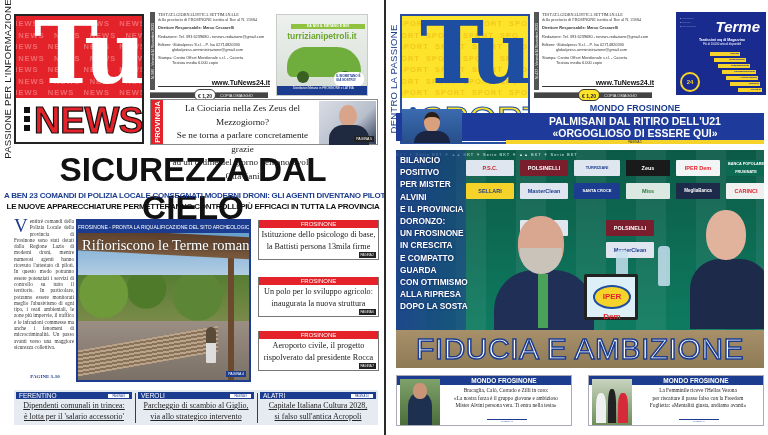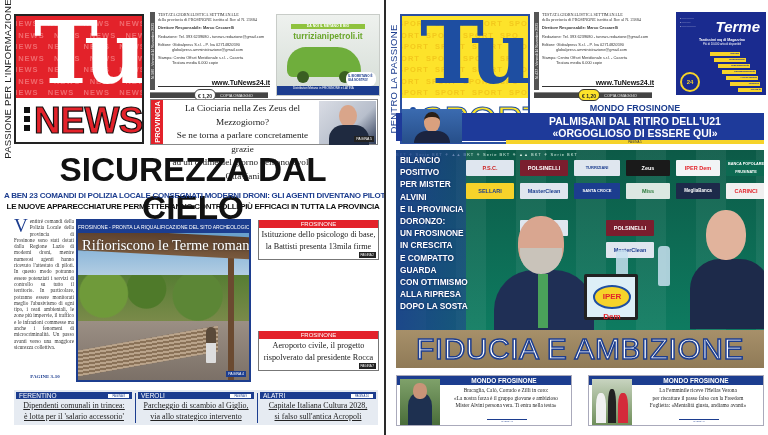--- a/index.html
+++ b/index.html
@@ -50,21 +50,21 @@
   .col-url { position: absolute; left: 8px; top: 67px; width: 112px; border-bottom: 0.5px solid #333; text-align: right; font-size: 7px; font-weight: bold; color: #111; }
   .price-bar { position: absolute; left: 150px; top: 92px; width: 118px; height: 6px; background: #444; border-top: 1px solid #888; }
   .price-bar .price { position: absolute; left: 44px; top: -4px; height: 12px; width: 22px; border-radius: 6px; font-size: 5px; font-weight: bold; line-height: 12px; text-align: center; }
   .left .price { background: #fff; border: 1px solid #444; color: #222; }
   .right .price { background: #fde32a; border: 1px solid #333; color: #222; }
   .price-bar .copy { position: absolute; left: 70px; top: 0; font-size: 4px; color: #eee; line-height: 6px; }
   .right .colophon { left: 148px; }
   .right .price-bar { left: 148px; }
 
   
-  .ad-car { position: absolute; left: 276px; top: 14px; width: 104px; height: 82px; background: linear-gradient(#eef1ee, #d5ddd6); border: 1px solid #c8ccc8; overflow: hidden; }
+  .ad-car { position: absolute; left: 276px; top: 14px; width: 92px; height: 82px; background: linear-gradient(#eef1ee, #d5ddd6); border: 1px solid #c8ccc8; overflow: hidden; }
   .ad-car .banner { position: absolute; left: 14px; top: 9px; width: 74px; height: 5px; background: #8fc23e; font-size: 3.5px; color: #fff; font-weight: bold; text-align: center; line-height: 5px; }
   .ad-car .site { position: absolute; left: 0; top: 16px; width: 100%; text-align: center; font-size: 8.5px; font-weight: bold; color: #6aa62c; }
   .ad-car .car { position: absolute; left: 10px; top: 32px; width: 74px; height: 30px; background: #6fae3c; border-radius: 24px 30px 8px 8px; }
   .ad-car .wheel1, .ad-car .wheel2 { position: absolute; top: 56px; width: 12px; height: 12px; border-radius: 50%; background: #3a5f22; }
   .ad-car .wheel1 { left: 20px; } .ad-car .wheel2 { left: 62px; }
   .ad-car .bubble { position: absolute; right: 3px; top: 57px; width: 30px; height: 14px; background: #fff; border-radius: 6px; font-size: 3px; color: #1c3d8f; padding: 2px; font-weight: bold; }
   .ad-car .foot { position: absolute; left: 0; bottom: 0; width: 100%; height: 9px; background: #1c3d8f; font-size: 3px; color: #fff; padding: 1px 0 0 16px; line-height: 3.5px; }
 
   
   .prov { position: absolute; left: 150px; top: 99px; width: 228px; height: 46px; border: 1px solid #888; background: #fff; }
@@ -258,23 +258,31 @@
     <div class="terme-person"></div>
     <div class="terme-head" style="z-index:4">FROSINONE - PRONTA LA RIQUALIFICAZIONE DEL SITO ARCHEOLOGICO</div>
     <div class="terme-title">Rifioriscono le Terme romane</div>
     <div class="pagina-tag">PAGINA 4</div>
   </div>
 
   <div class="fbox" style="top:220px;">
     <div class="fhead">FROSINONE</div>
     <div class="ftext">
       <div>Istituzione dello psicologo di base,</div>
-      <div>la Battisti presenta 13mila firme</div>
+      <div>la Battisti persona 13mila firme</div>
     </div>
     <div class="pagina-tag">PAGINA 2</div>
+  </div>
+  <div class="fbox" style="top:277px;">
+    <div class="fhead">FROSINONE</div>
+    <div class="ftext">
+      <div>Un polo per lo sviluppo agricolo:</div>
+      <div>inaugurata la nuova struttura</div>
+    </div>
+    <div class="pagina-tag">PAGINA 6</div>
   </div>
   <div class="fbox" style="top:331px;">
     <div class="fhead">FROSINONE</div>
     <div class="ftext">
       <div>Aeroporto civile, il progetto</div>
       <div>rispolverato dal presidente Rocca</div>
     </div>
     <div class="pagina-tag">PAGINA 7</div>
   </div>
 

